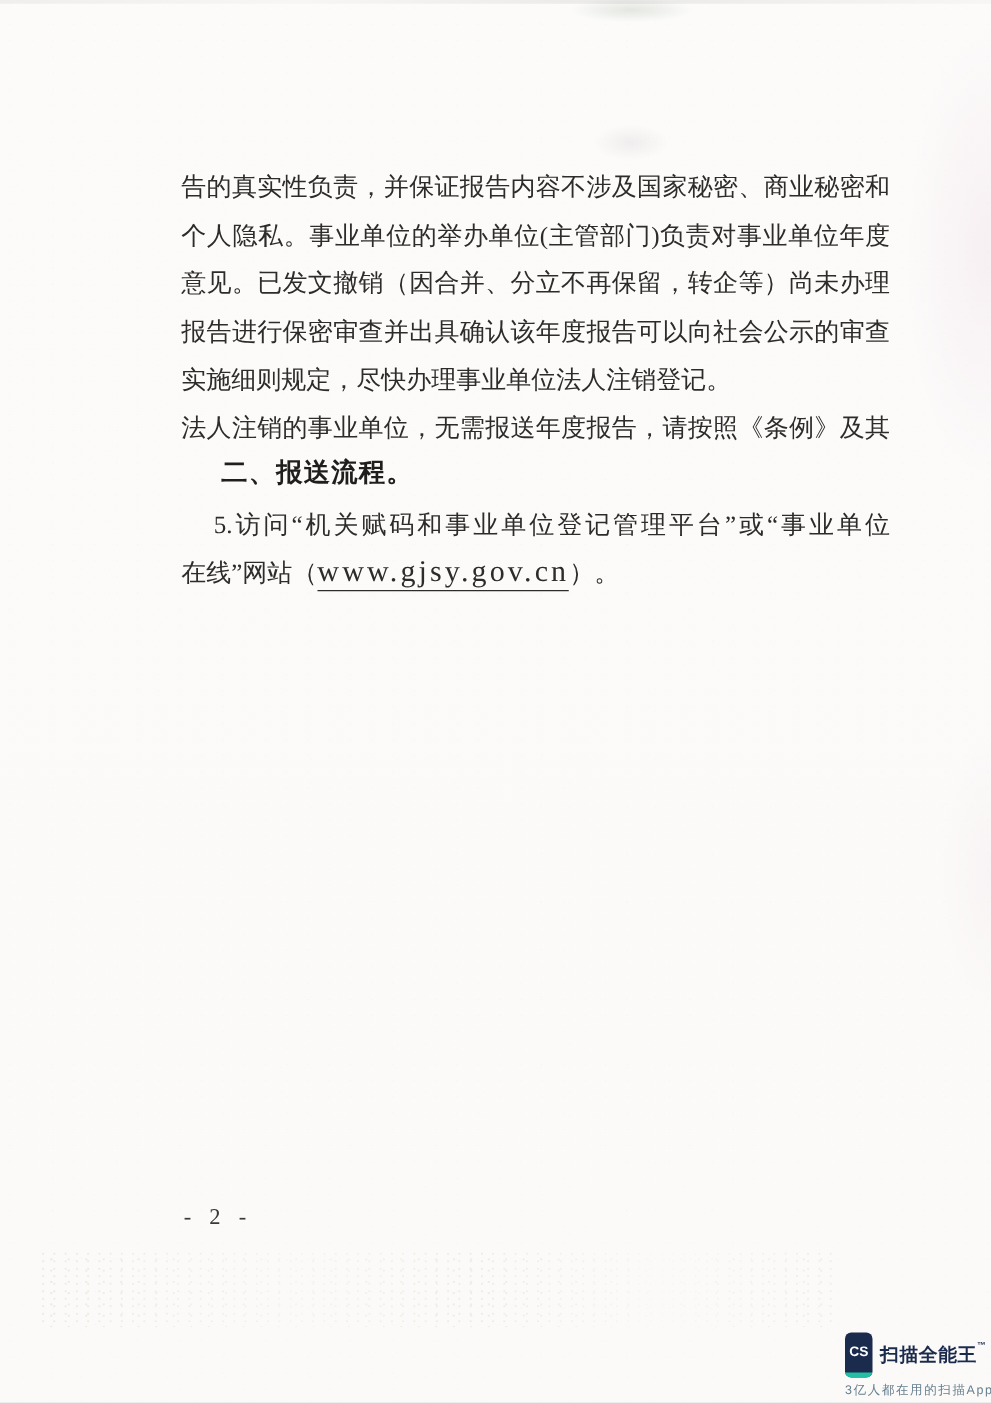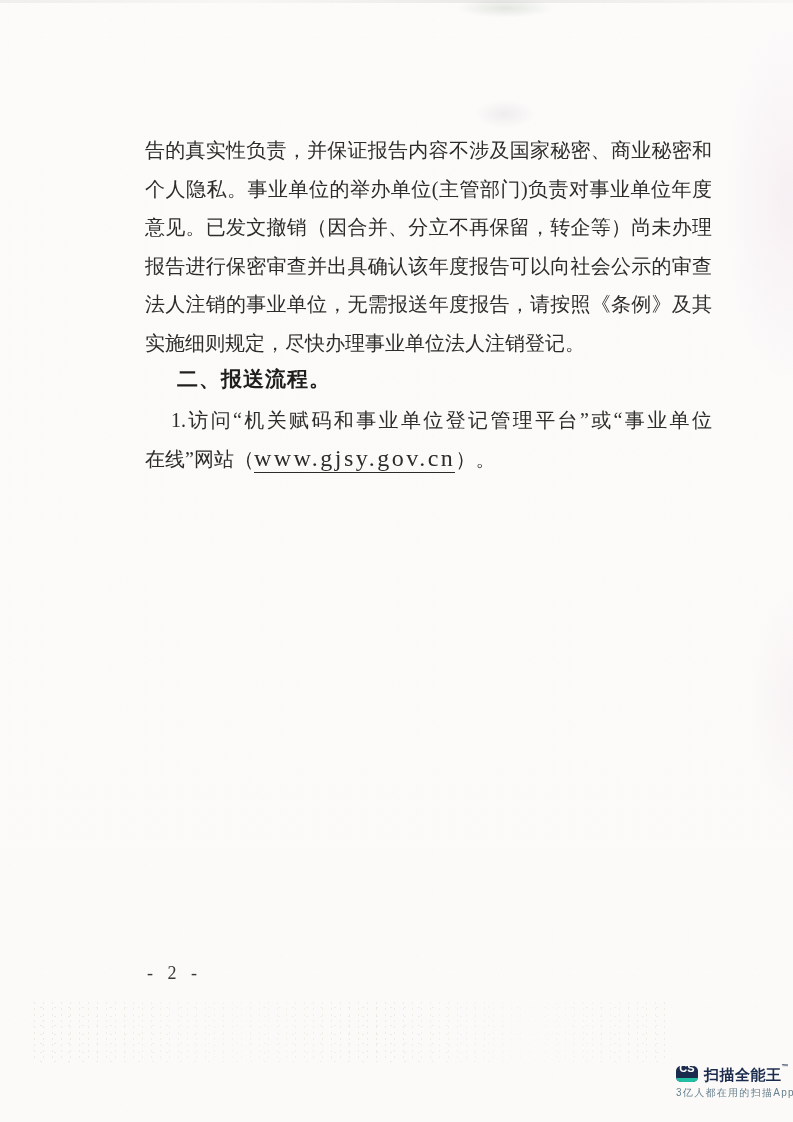--- a/index.html
+++ b/index.html
@@ -68,23 +68,23 @@
     position:absolute;left:147px;top:963px;
     font-size:18px;letter-spacing:5px;color:#3b3835;
   }
 
   .watermark{
     position:absolute;left:676px;top:1066px;
     font-family:"Liberation Sans","DejaVu Sans",sans-serif;
   }
   .wm-row{display:flex;align-items:center;gap:6px;}
   .wm-icon{
-    width:22px;height:16px;border-radius:5px;
+    width:22px;height:36px;border-radius:5px;
     background:#1b2b4d;position:relative;overflow:hidden;
-    display:flex;justify-content:center;flex:0 0 auto;
+    display:flex;align-items:center;justify-content:center;flex:0 0 auto;
   }
   .wm-icon::after{
     content:"";position:absolute;left:0;right:0;bottom:0;height:4px;background:#23bfa2;
   }
   .wm-cs{color:#ffffff;font-weight:700;font-size:11px;line-height:1;margin-top:-3px;}
   .wm-name{color:#1b2b4d;font-weight:700;font-size:15px;line-height:1;white-space:nowrap;letter-spacing:0.5px;}
   .wm-tm{font-size:7px;vertical-align:top;color:#1b2b4d;position:relative;top:-4px;}
   .wm-tagline{
     margin-top:6px;color:#67808f;font-size:10px;line-height:1;
     letter-spacing:1.3px;white-space:nowrap;
@@ -96,24 +96,24 @@
 <div class="page">
   <div class="top-edge"></div>
   <div class="paper-grain"></div>
   <div class="noise-band"></div>
 
   <div class="textblock">
     <div class="line full">告的真实性负责，并保证报告内容不涉及国家秘密、商业秘密和</div>
     <div class="line full">个人隐私。事业单位的举办单位(主管部门)负责对事业单位年度</div>
     <div class="line full">意见。已发文撤销（因合并、分立不再保留，转企等）尚未办理</div>
     <div class="line full">报告进行保密审查并出具确认该年度报告可以向社会公示的审查</div>
+    <div class="line">实施细则规定，尽快办理事业单位法人注销登记。</div>
     <div class="line full">法人注销的事业单位，无需报送年度报告，请按照《条例》及其</div>
-    <div class="line">实施细则规定，尽快办理事业单位法人注销登记。</div>
     <div class="line heading">二、报送流程。</div>
-    <div class="line full indent1">1.访问“机关赋码和事业单位登记管理平台”或“事业单位</div>
+    <div class="line full indent1">5.访问“机关赋码和事业单位登记管理平台”或“事业单位</div>
     <div class="line"><span>在线”网站（</span><span class="url">www.gjsy.gov.cn</span><span>）。</span></div>
   </div>
 
   <div class="pagenum">- 2 -</div>
 
   <div class="watermark">
     <div class="wm-row">
       <div class="wm-icon">
         <span class="wm-cs">CS</span>
       </div>

